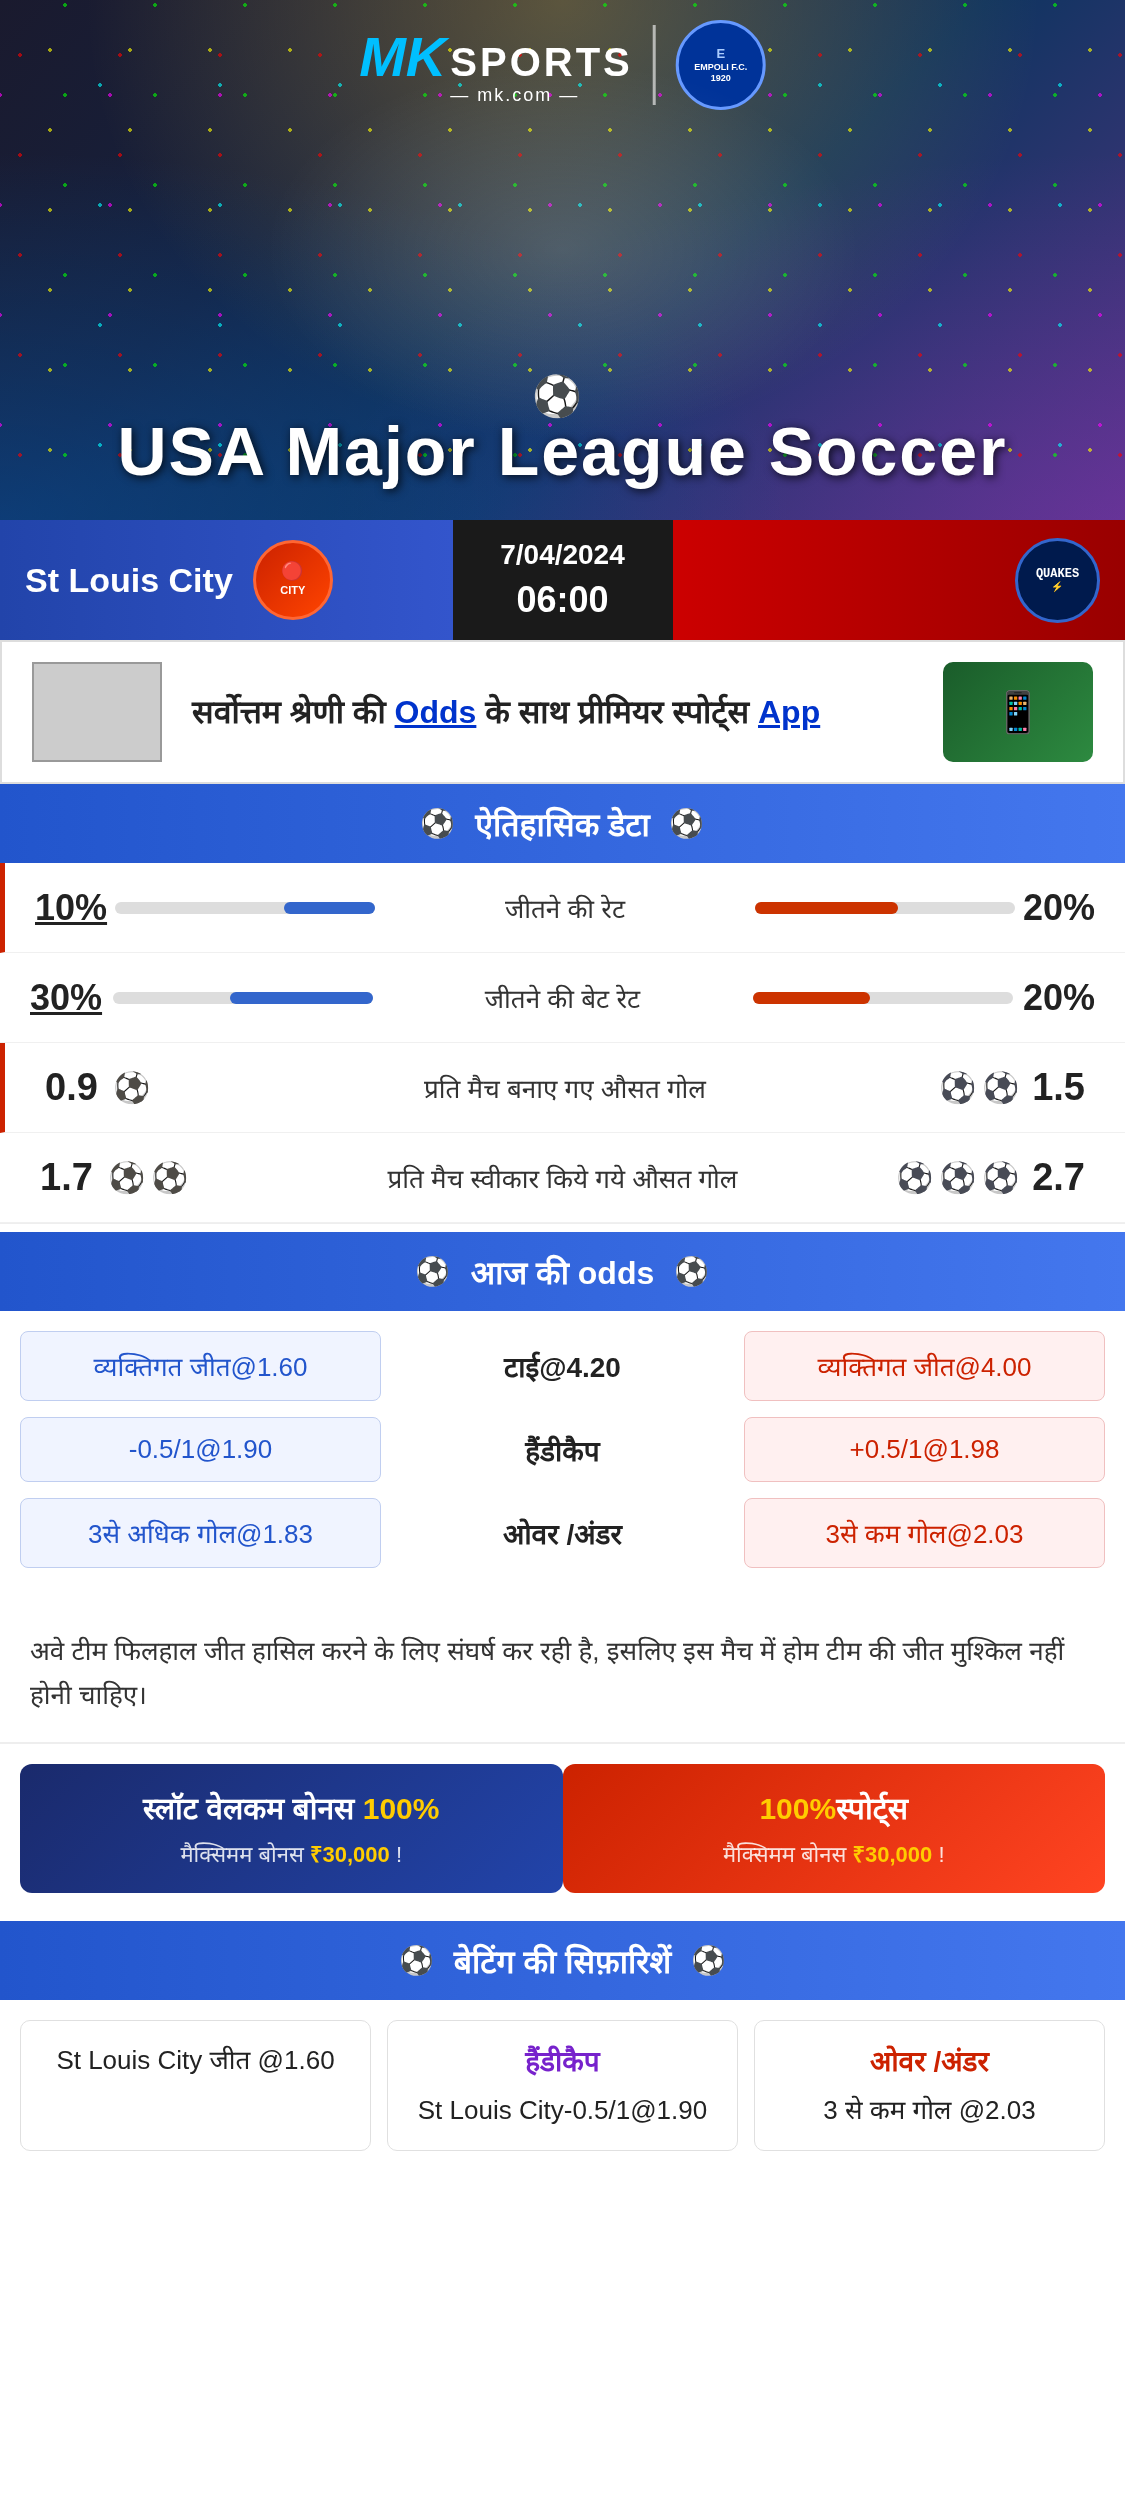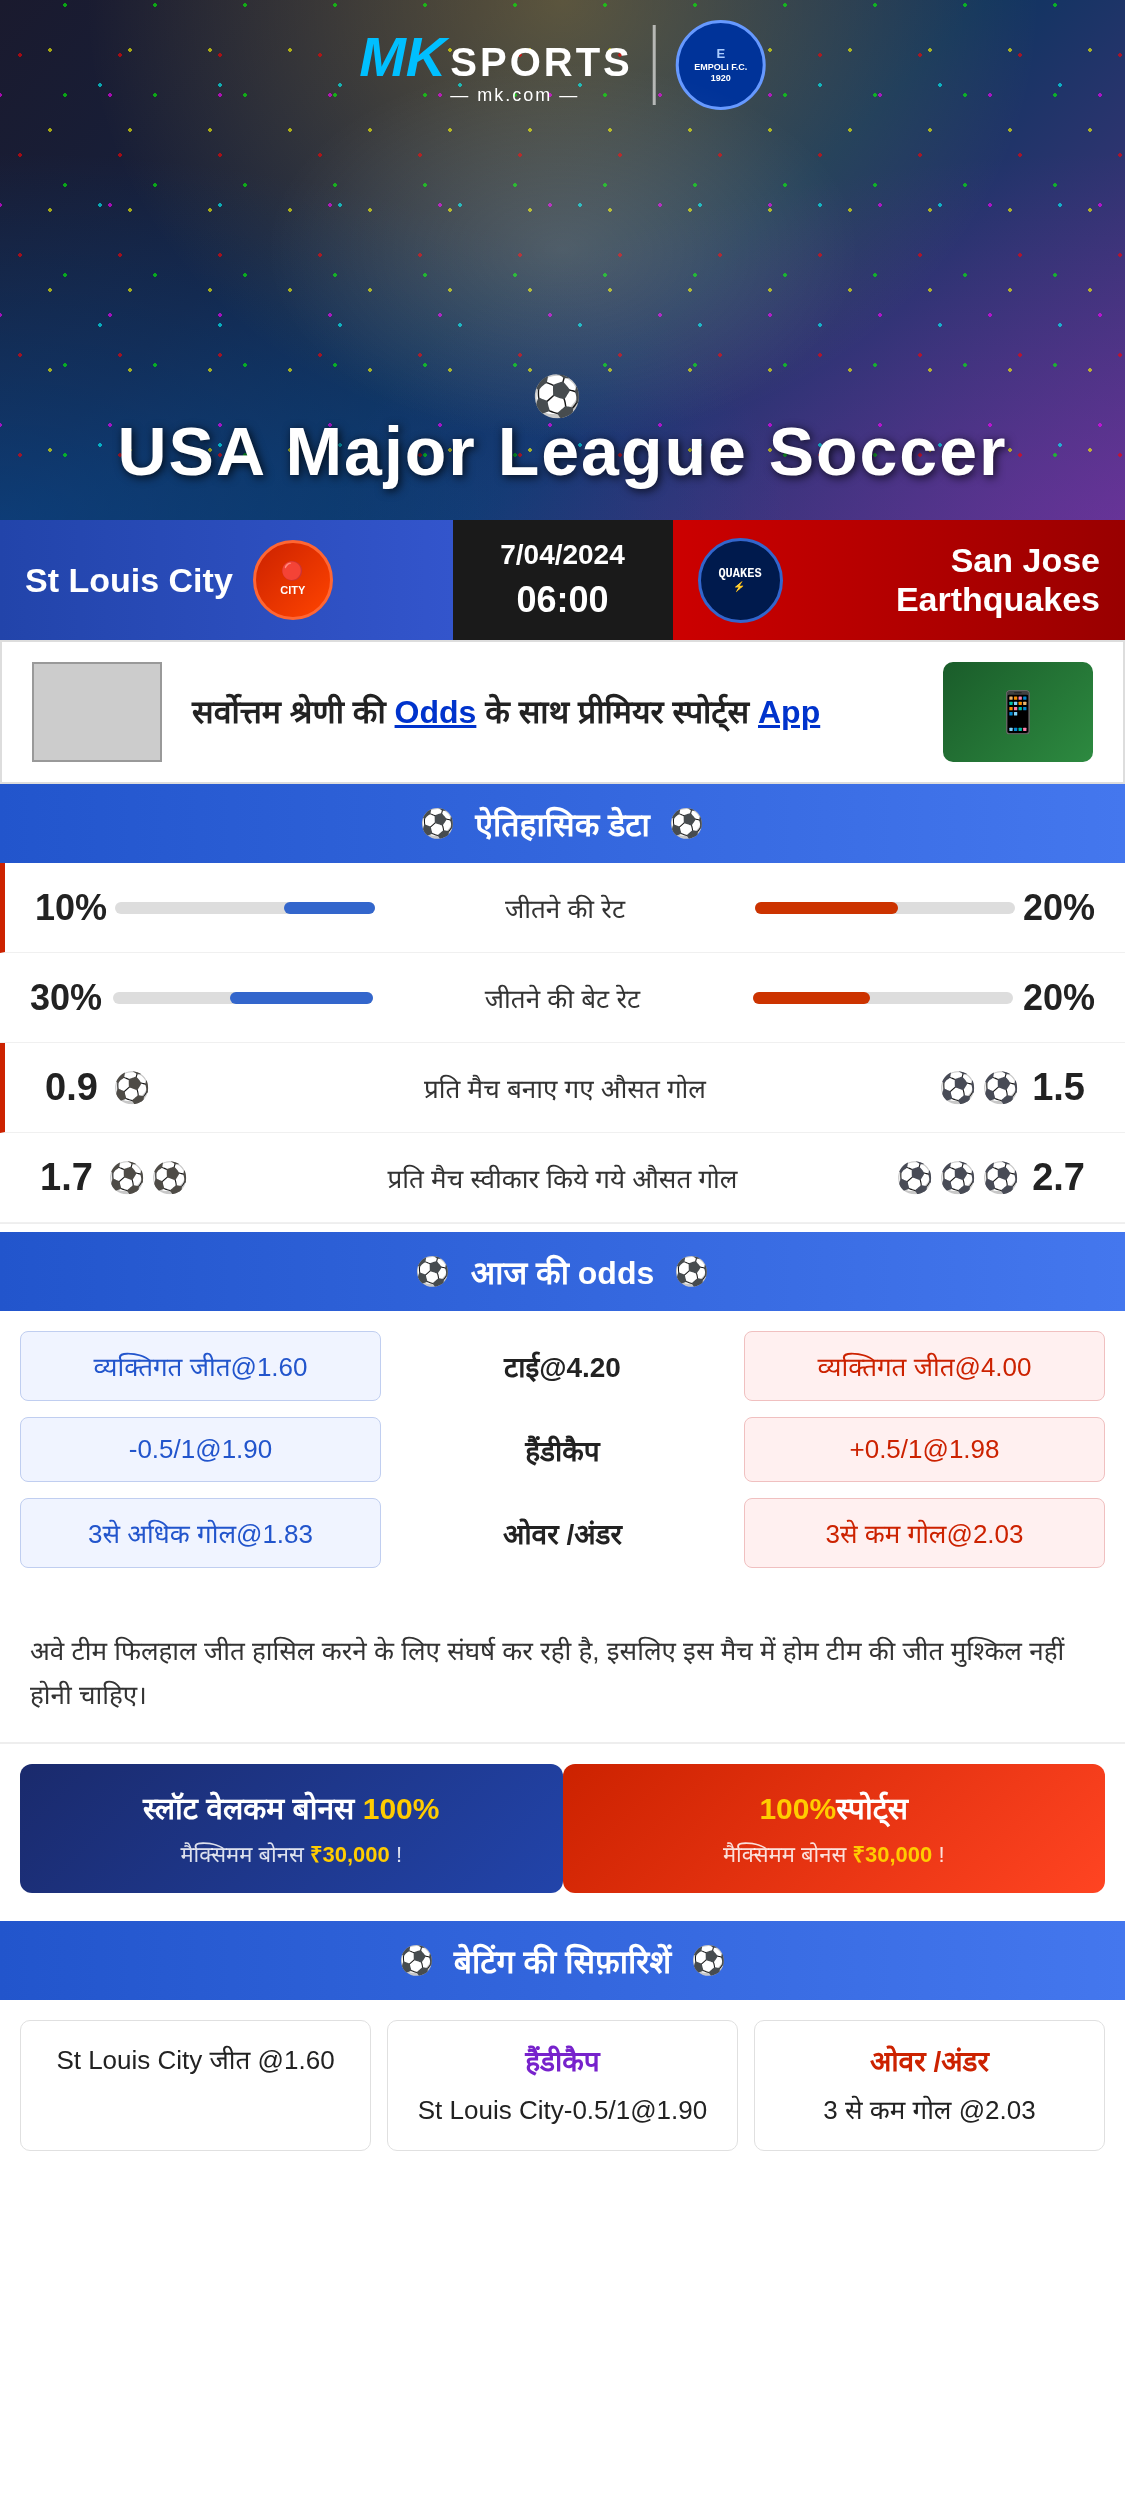--- a/index.html
+++ b/index.html
@@ -267,20 +267,21 @@
       padding: 22px 30px;
       border-bottom: 1px solid #f0f0f0;
       min-height: 90px;
     }
     .stat-left-val {
       width: 80px;
       font-size: 36px;
       font-weight: 700;
       color: #222;
       text-align: left;
+      text-decoration: underline;
     }
     .stat-bar-left {
       flex: 1;
       display: flex;
       align-items: center;
       justify-content: flex-end;
       padding-right: 30px;
     }
     .bar-container-left {
       width: 260px;
@@ -549,21 +550,20 @@
     <span class="match-date">7/04/2024</span>
     <span class="match-time">06:00</span>
   </div>
   <div class="team-away">
     <div class="team-badge-sj">
       <div class="quakes-label">
         <div style="font-size:12px;font-weight:900;color:white;font-family:Liberation Mono, monospace;">QUAKES</div>
         <div style="font-size:10px;color:#99aacc;">⚡</div>
       </div>
     </div>
-    <span class="team-away-name">San Jose Earthquakes</span>
   </div>
 </div>
 
 <div class="promo-banner">
   <div class="promo-placeholder"></div>
   <div class="promo-text">
     <span>सर्वोत्तम श्रेणी की</span>
     <span class="highlight">Odds</span>
     <span>के साथ प्रीमियर स्पोर्ट्स</span>
     <span class="highlight">App</span>

